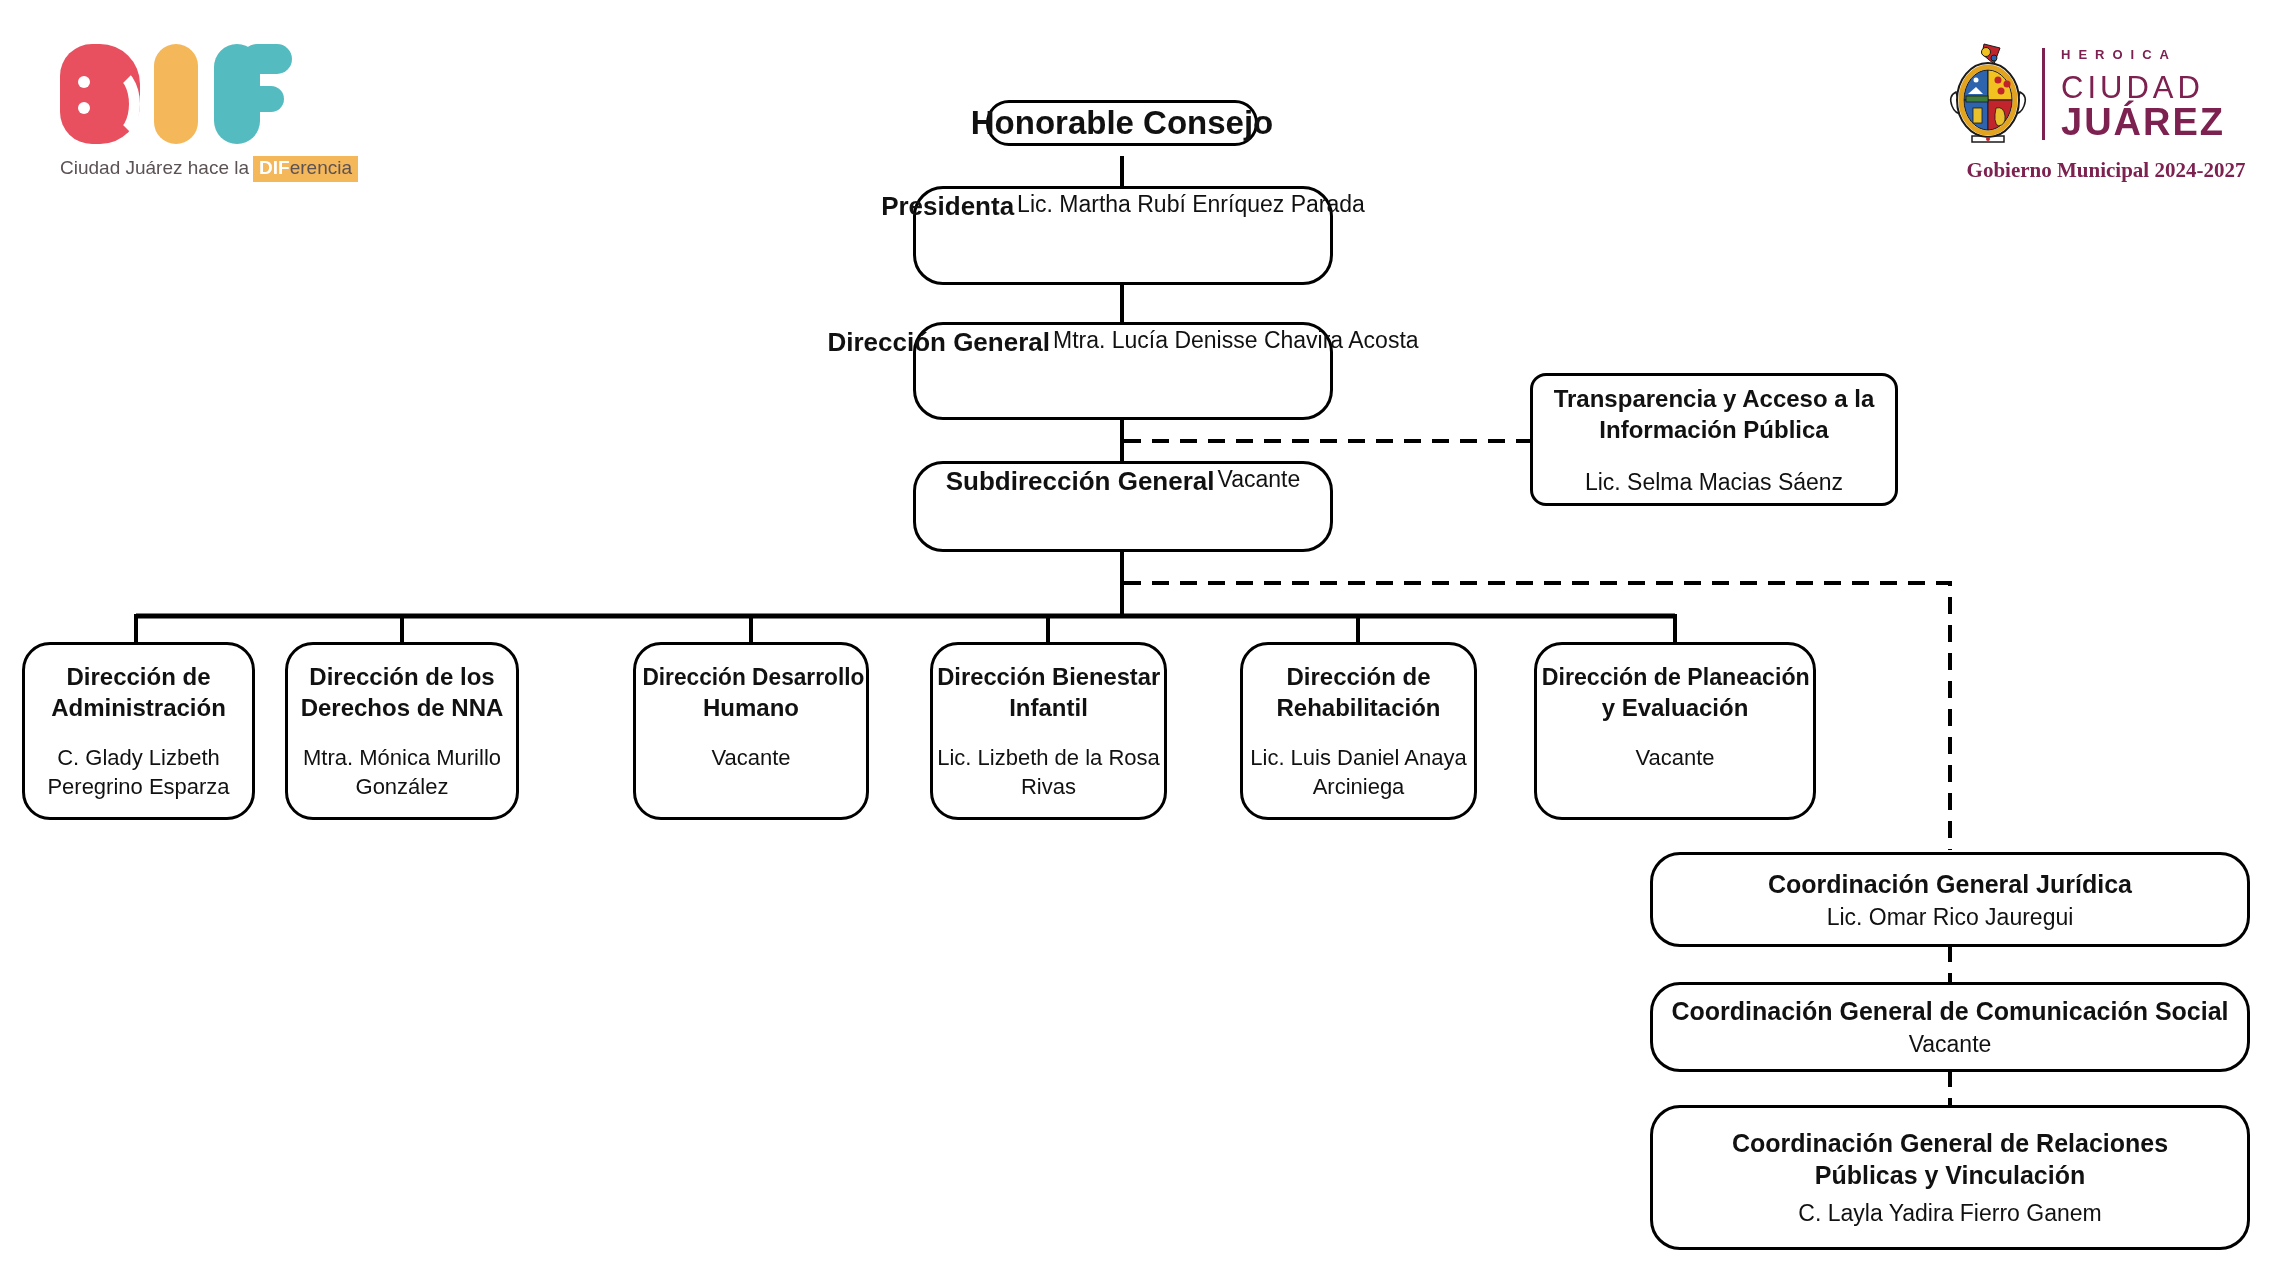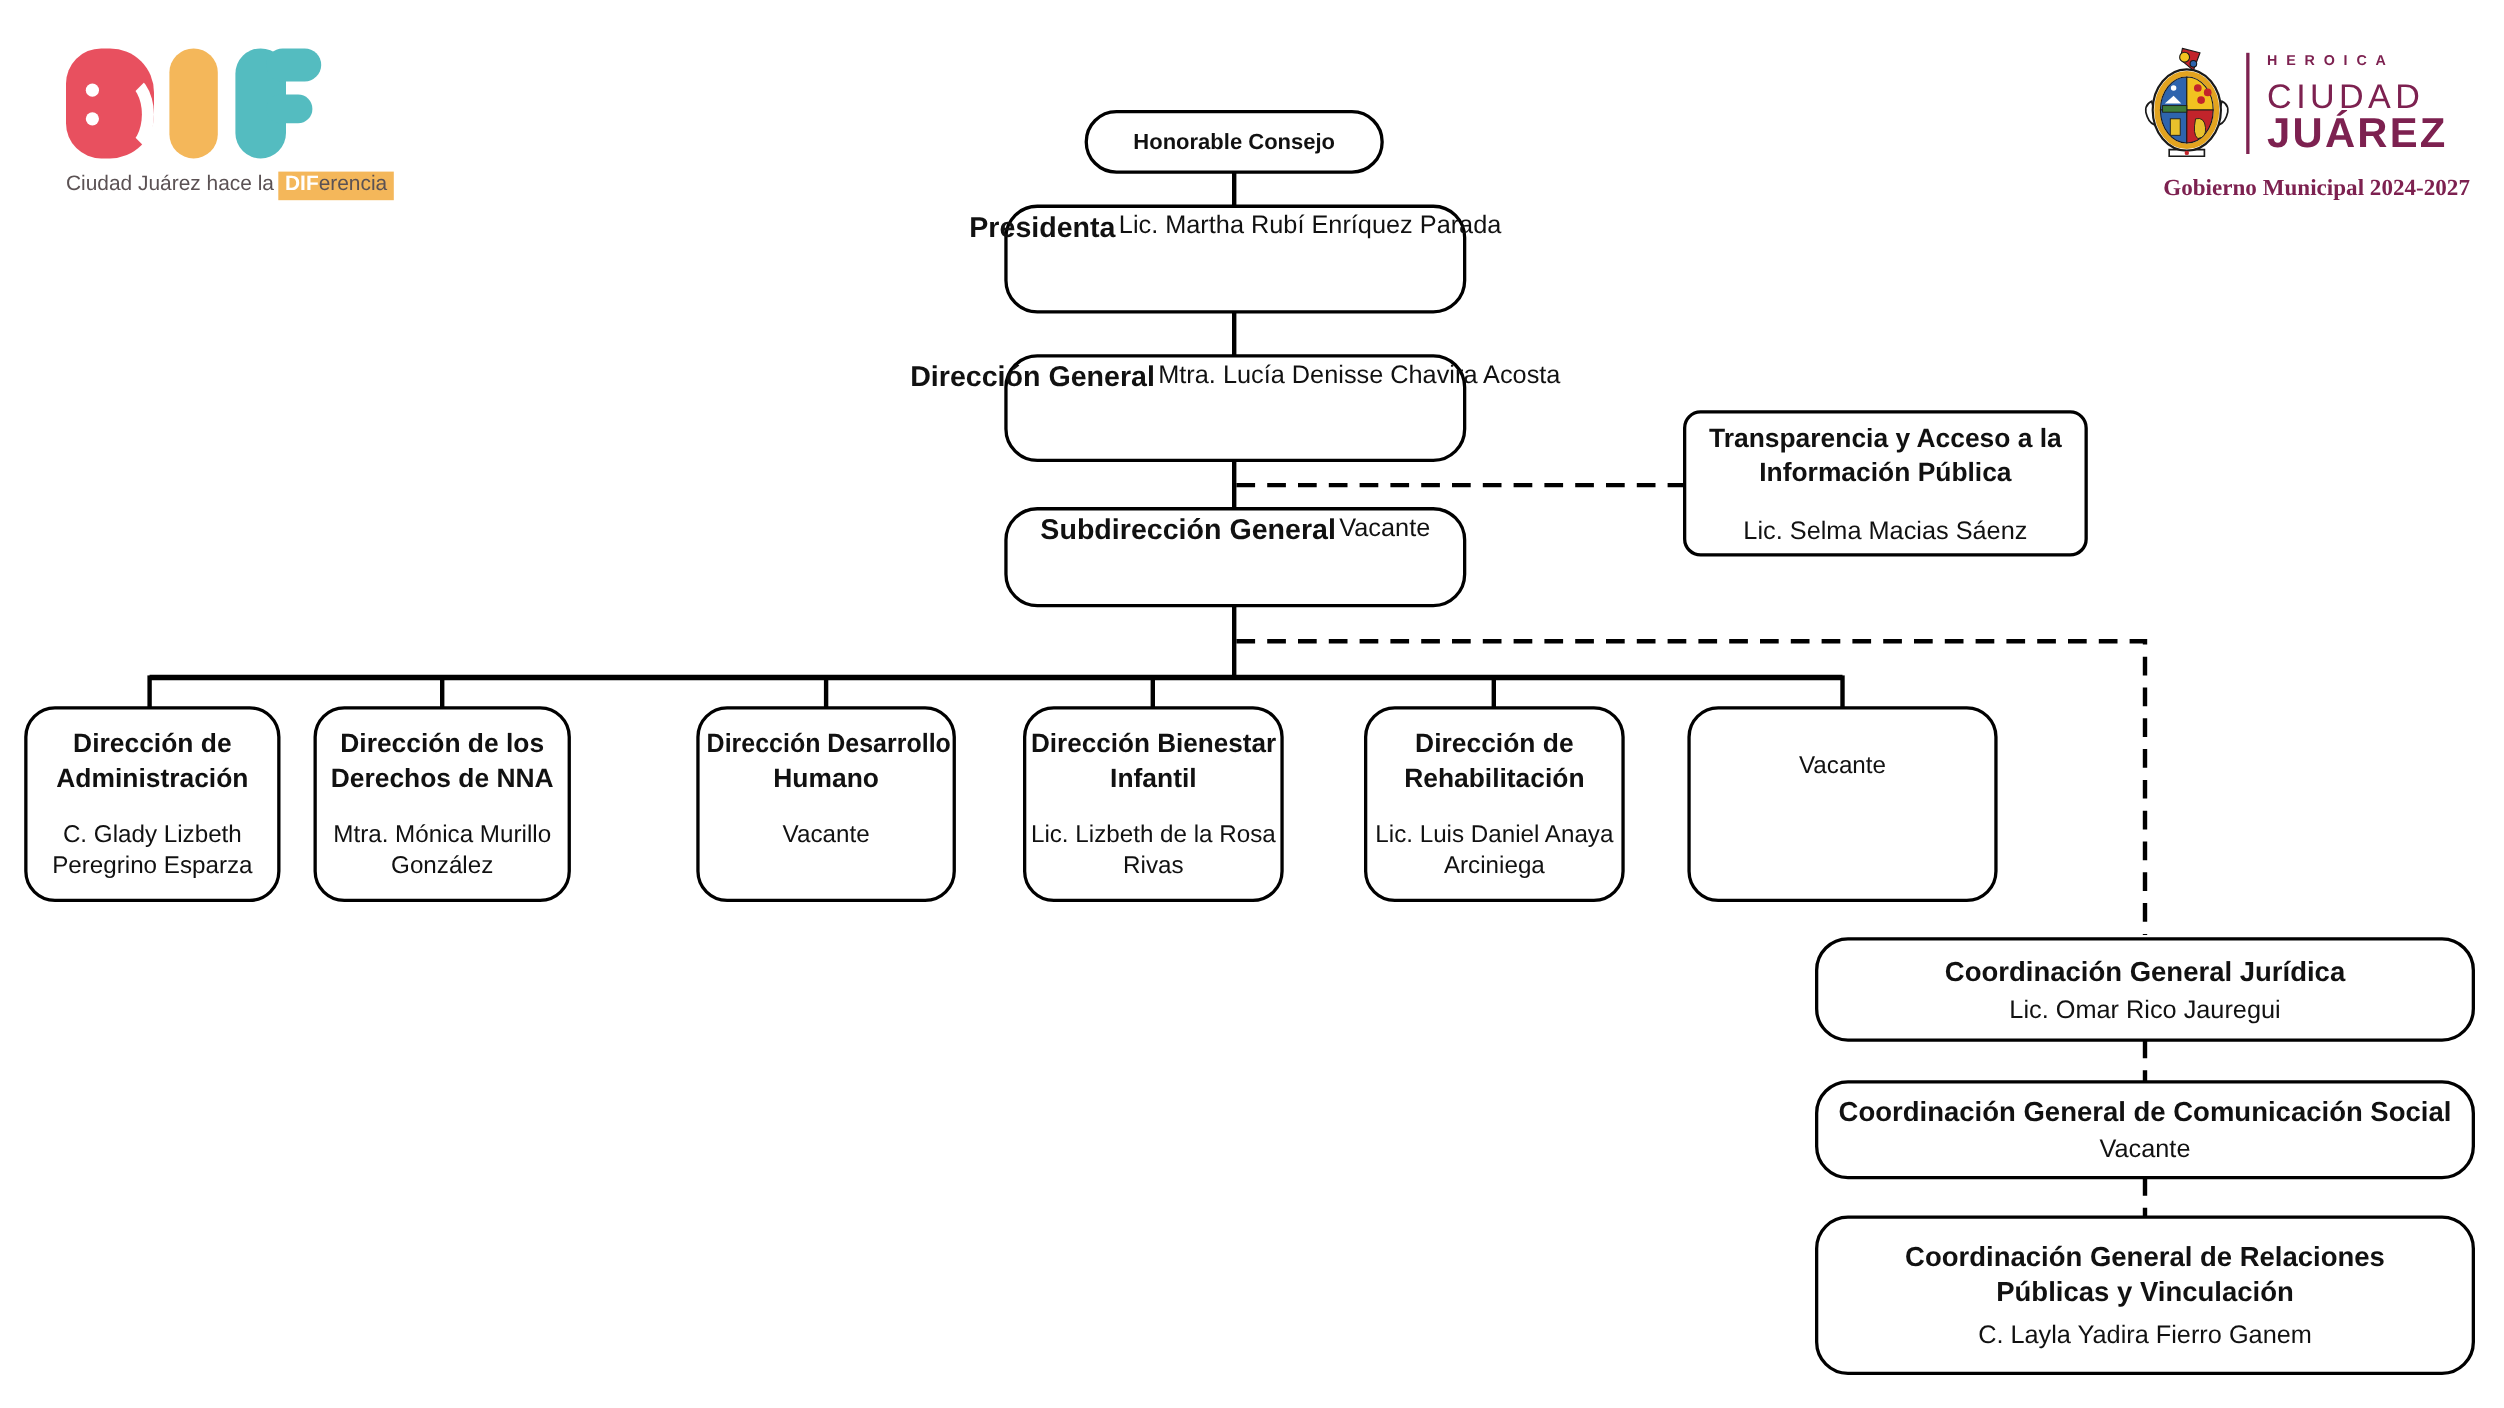--- a/index.html
+++ b/index.html
@@ -10,23 +10,23 @@
   svg.connectors{position:absolute;left:0;top:0;}
 
   
   .node{
     position:absolute;background:#fff;border:3px solid #000;box-sizing:border-box;
     text-align:center;
   }
   .line{text-align:center;}
   .fitline{display:inline-block;white-space:nowrap;vertical-align:top;}
 
-  .pill{left:986px;top:100px;width:272px;height:58px;border-radius:29px;
+  .pill{left:986px;top:100px;width:272px;height:46px;border-radius:29px;
         display:flex;align-items:center;justify-content:center;
-        font-size:20px;font-weight:bold;}
+        font-size:33px;font-weight:bold;}
 
   .cbox{left:913px;width:420px;border-radius:30px;
         display:flex;flex-direction:row;justify-content:center;gap:3px;}
   .cbox .btitle{font-size:26px;font-weight:bold;line-height:34px;}
   .cbox .bname{font-size:23px;line-height:30px;}
 
   .tbox{left:1530px;top:373px;width:368px;height:133px;border-radius:16px;
         display:flex;flex-direction:column;justify-content:center;gap:14px;}
   .tbox .btitle{font-size:24px;font-weight:bold;line-height:31px;}
   .tbox .bname{font-size:23px;line-height:30px;margin-top:8px;}
@@ -240,20 +240,24 @@
       <div class="line"><span class="fitline">Dirección de</span></div>
       <div class="line"><span class="fitline">Rehabilitación</span></div>
     </div>
     <div class="bname">
       <div class="line"><span class="fitline">Lic. Luis Daniel Anaya</span></div>
       <div class="line"><span class="fitline">Arciniega</span></div>
     </div>
   </div>
 
   <div class="node dbox" style="left:1534px;width:282px">
+    <div class="btitle">
+      <div class="line"><span class="fitline" style="transform: scaleX(0.965983); transform-origin: center center;">Dirección de  Planeación</span></div>
+      <div class="line"><span class="fitline">y Evaluación</span></div>
+    </div>
     <div class="bname">
       <div class="line"><span class="fitline">Vacante</span></div>
 
     </div>
   </div>
 
   <div class="node kbox" style="top:852px;height:95px">
     <div class="btitle">
         <div class="line"><span class="fitline">Coordinación General Jurídica</span></div>
       </div>

